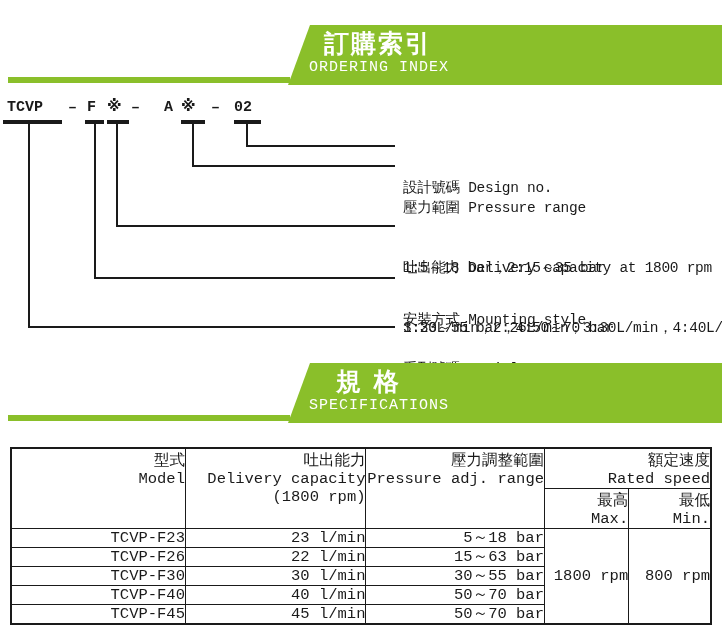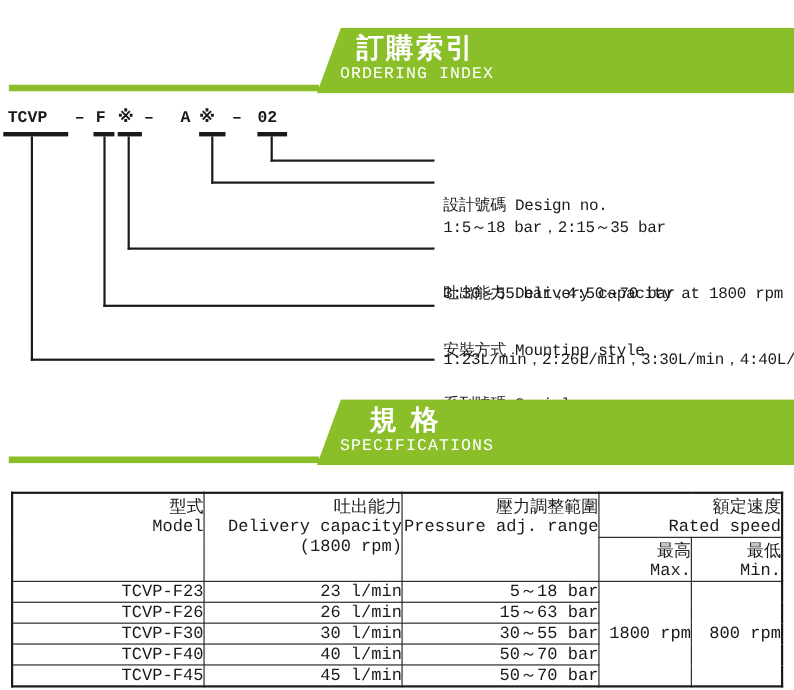--- a/index.html
+++ b/index.html
@@ -74,20 +74,21 @@
   <div class="vline" style="left:94px;top:124px;height:155px"></div>
   <div class="hline" style="left:94px;top:277px;width:301px"></div>
 
   <div class="vline" style="left:28px;top:124px;height:204px"></div>
   <div class="hline" style="left:28px;top:326px;width:367px"></div>
 
   <div class="callout" style="top:138px">
     <div>設計號碼 Design no.</div>
   </div>
   <div class="callout" style="top:158px">
+    <div>壓力範圍 Pressure range</div>
     <div>1:5～18 bar，2:15～35 bar</div>
     <div>3:30～55 bar，4:50～70 bar</div>
   </div>
   <div class="callout" style="top:218px">
     <div>吐出能力 Delivery capacity at 1800 rpm</div>
     <div>1:23L/min，2:26L/min，3:30L/min，4:40L/min</div>
   </div>
   <div class="callout" style="top:270px">
     <div>安裝方式 Mounting style</div>
     <div>F:Flange mounting(法蘭式)</div>
@@ -143,21 +144,21 @@
       </tr>
       <tr class="data">
         <td>TCVP-F23</td>
         <td>23 l/min</td>
         <td>5～18 bar</td>
         <td rowspan="5" class="rpm-cell">1800 rpm</td>
         <td rowspan="5" class="rpm-cell">800 rpm</td>
       </tr>
       <tr class="data">
         <td>TCVP-F26</td>
-        <td>26 l/min</td>
+        <td>22 l/min</td>
         <td>15～63 bar</td>
       </tr>
       <tr class="data">
         <td>TCVP-F30</td>
         <td>30 l/min</td>
         <td>30～55 bar</td>
       </tr>
       <tr class="data">
         <td>TCVP-F40</td>
         <td>40 l/min</td>

